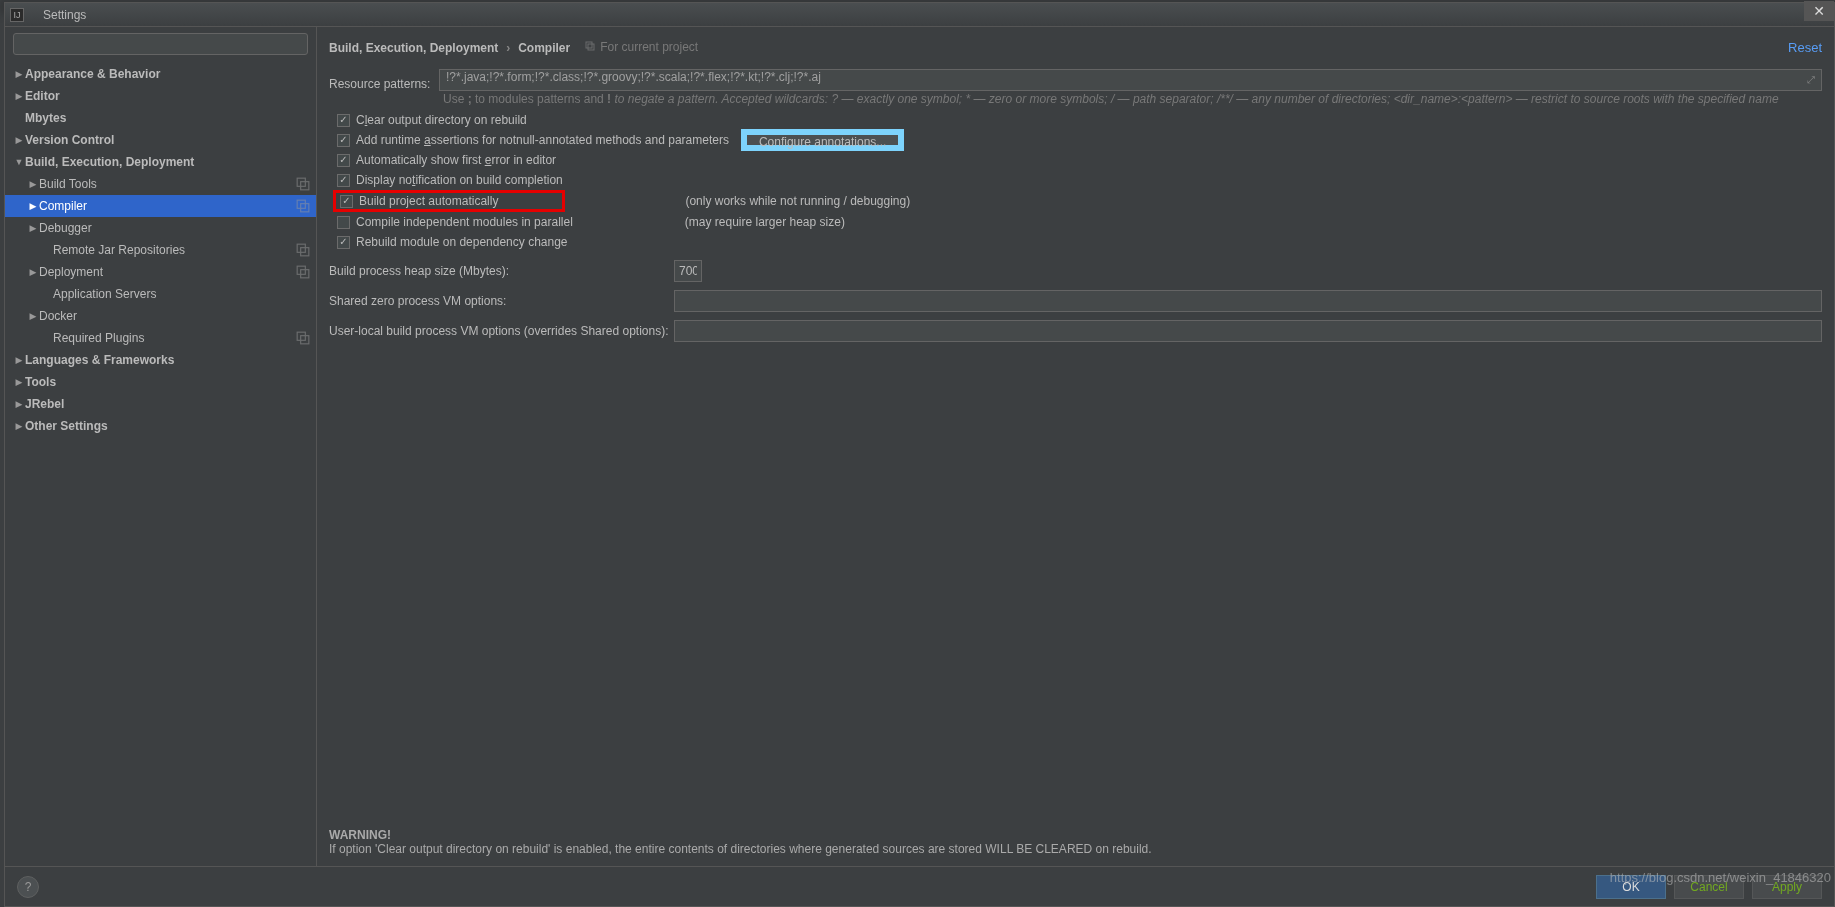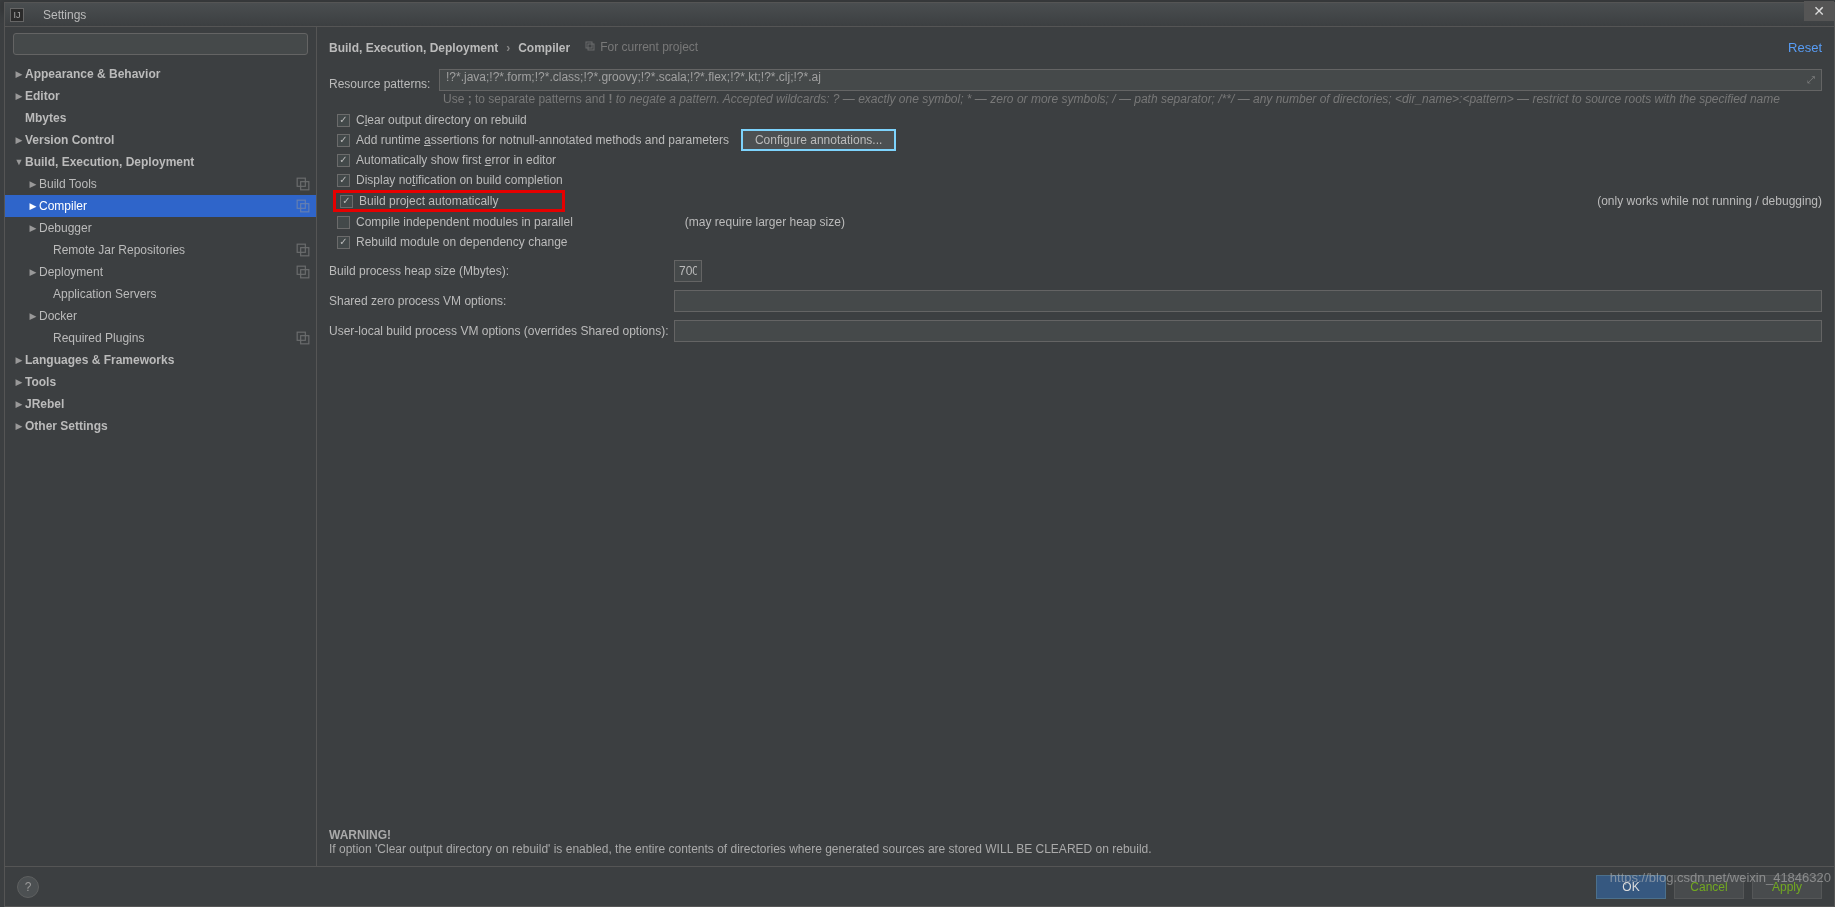--- a/index.html
+++ b/index.html
@@ -38,21 +38,21 @@
 .label-col { width: 110px; color: #bbbbbb; }
 .input-wide { flex: 1; height: 22px; background: #45494a; border: 1px solid #646464; color: #a0a0a0; padding: 0 6px; font-family: "Consolas", monospace; font-size: 12px; position: relative; }
 .expand-icon { position: absolute; right: 2px; top: 2px; width: 16px; height: 16px; color: #888; font-size: 10px; cursor: pointer; display:flex; align-items:center; justify-content:center; }
 .hint-row { padding-left: 114px; color: #787878; font-size: 11px; line-height: 13px; margin-top: 2px; margin-bottom: 4px; }
 .hint-row em { font-style: italic; }
 .checkbox-row { display: flex; align-items: center; height: 20px; margin: 0 0 0 8px; }
 .checkbox { width: 13px; height: 13px; background: #43494a; border: 1px solid #6b6b6b; margin-right: 6px; display: flex; align-items: center; justify-content: center; font-size: 10px; color: #bbbbbb; cursor: pointer; }
 .checkbox.checked::after { content: "✓"; font-size: 10px; line-height: 10px; }
 .cb-label { color: #bbbbbb; }
 .cb-label .u { text-decoration: underline; }
-.btn-inline { margin-left: 12px; height: 22px; padding: 0 12px; background: #4c5052; border: 2px solid #7dd3fc; color: #bbbbbb; cursor: pointer; }
+.btn-inline { margin-left: 12px; height: 22px; padding: 0 12px; background: #4c5052; border: 6px solid #7dd3fc; color: #bbbbbb; cursor: pointer; }
 .highlight-box { border: 3px solid #e60000; padding: 0 4px; display: inline-flex; align-items: center; height: 22px; margin-left: 4px; }
 .form-row-2col { display: flex; align-items: center; margin-top: 8px; }
 .form-row-2col .lbl { width: 345px; color: #bbbbbb; }
 .input-small { width: 28px; height: 22px; background: #45494a; border: 1px solid #646464; color: #bbbbbb; padding: 0 4px; }
 .input-full { flex: 1; height: 22px; background: #45494a; border: 1px solid #646464; }
 .warning { margin-top: auto; padding-bottom: 10px; color: #aaaaaa; }
 .warning .title { font-weight: bold; }
 .footer { position: absolute; bottom: 0; left: 0; right: 0; height: 40px; border-top: 1px solid #555; display: flex; align-items: center; padding: 0 12px; }
 .help-icon { width: 22px; height: 22px; border-radius: 11px; background: #4c5052; border: 1px solid #5e6060; display: flex; align-items: center; justify-content: center; color: #999; cursor: pointer; }
 .footer-btns { margin-left: auto; display: flex; gap: 8px; }
@@ -190,21 +190,21 @@
 
       <div class="form">
         <div class="row">
           <div class="label-col">Resource patterns:</div>
           <div class="input-wide" style="position:relative;">
             <span>!?*.java;!?*.form;!?*.class;!?*.groovy;!?*.scala;!?*.flex;!?*.kt;!?*.clj;!?*.aj</span>
             <span class="expand-icon">⤢</span>
           </div>
         </div>
         <div class="hint-row">
-          <span>Use </span><b>;</b><span> to separate patterns and </span><b>!</b><em> to negate a pattern. Accepted wildcards: ? — exactly one symbol; * — zero or more symbols; / — path separator; /**/ — any number of directories; &lt;dir_name&gt;:&lt;pattern&gt; — restrict to source roots with the specified name</em>
+          <span>Use </span><b>;</b><span> to modules patterns and </span><b>!</b><em> to negate a pattern. Accepted wildcards: ? — exactly one symbol; * — zero or more symbols; / — path separator; /**/ — any number of directories; &lt;dir_name&gt;:&lt;pattern&gt; — restrict to source roots with the specified name</em>
         </div>
 
         <div class="checkbox-row">
           <div class="checkbox checked"></div>
           <span class="cb-label">C<span class="u">l</span>ear output directory on rebuild</span>
         </div>
 
         <div class="checkbox-row">
           <div class="checkbox checked"></div>
           <span class="cb-label">Add runtime <span class="u">a</span>ssertions for notnull-annotated methods and parameters</span>
@@ -214,21 +214,21 @@
         <div class="checkbox-row">
           <div class="checkbox checked"></div>
           <span class="cb-label">Automatically show first <span class="u">e</span>rror in editor</span>
         </div>
 
         <div class="checkbox-row">
           <div class="checkbox checked"></div>
           <span class="cb-label">Display no<span class="u">t</span>ification on build completion</span>
         </div>
 
-        <div style="display:flex; align-items:center;justify-content:space-between;">
+        <div style="display:flex; align-items:center;">
           <span class="highlight-box">
             <div class="checkbox checked"></div>
             <span class="cb-label" style="padding-right:60px;">Build project automatically</span>
           </span>
           <span style="margin-left:120px;">(only works while not running / debugging)</span>
         </div>
 
         <div class="checkbox-row">
           <div class="checkbox"></div>
           <span class="cb-label">Compile independent modules in parallel</span>

